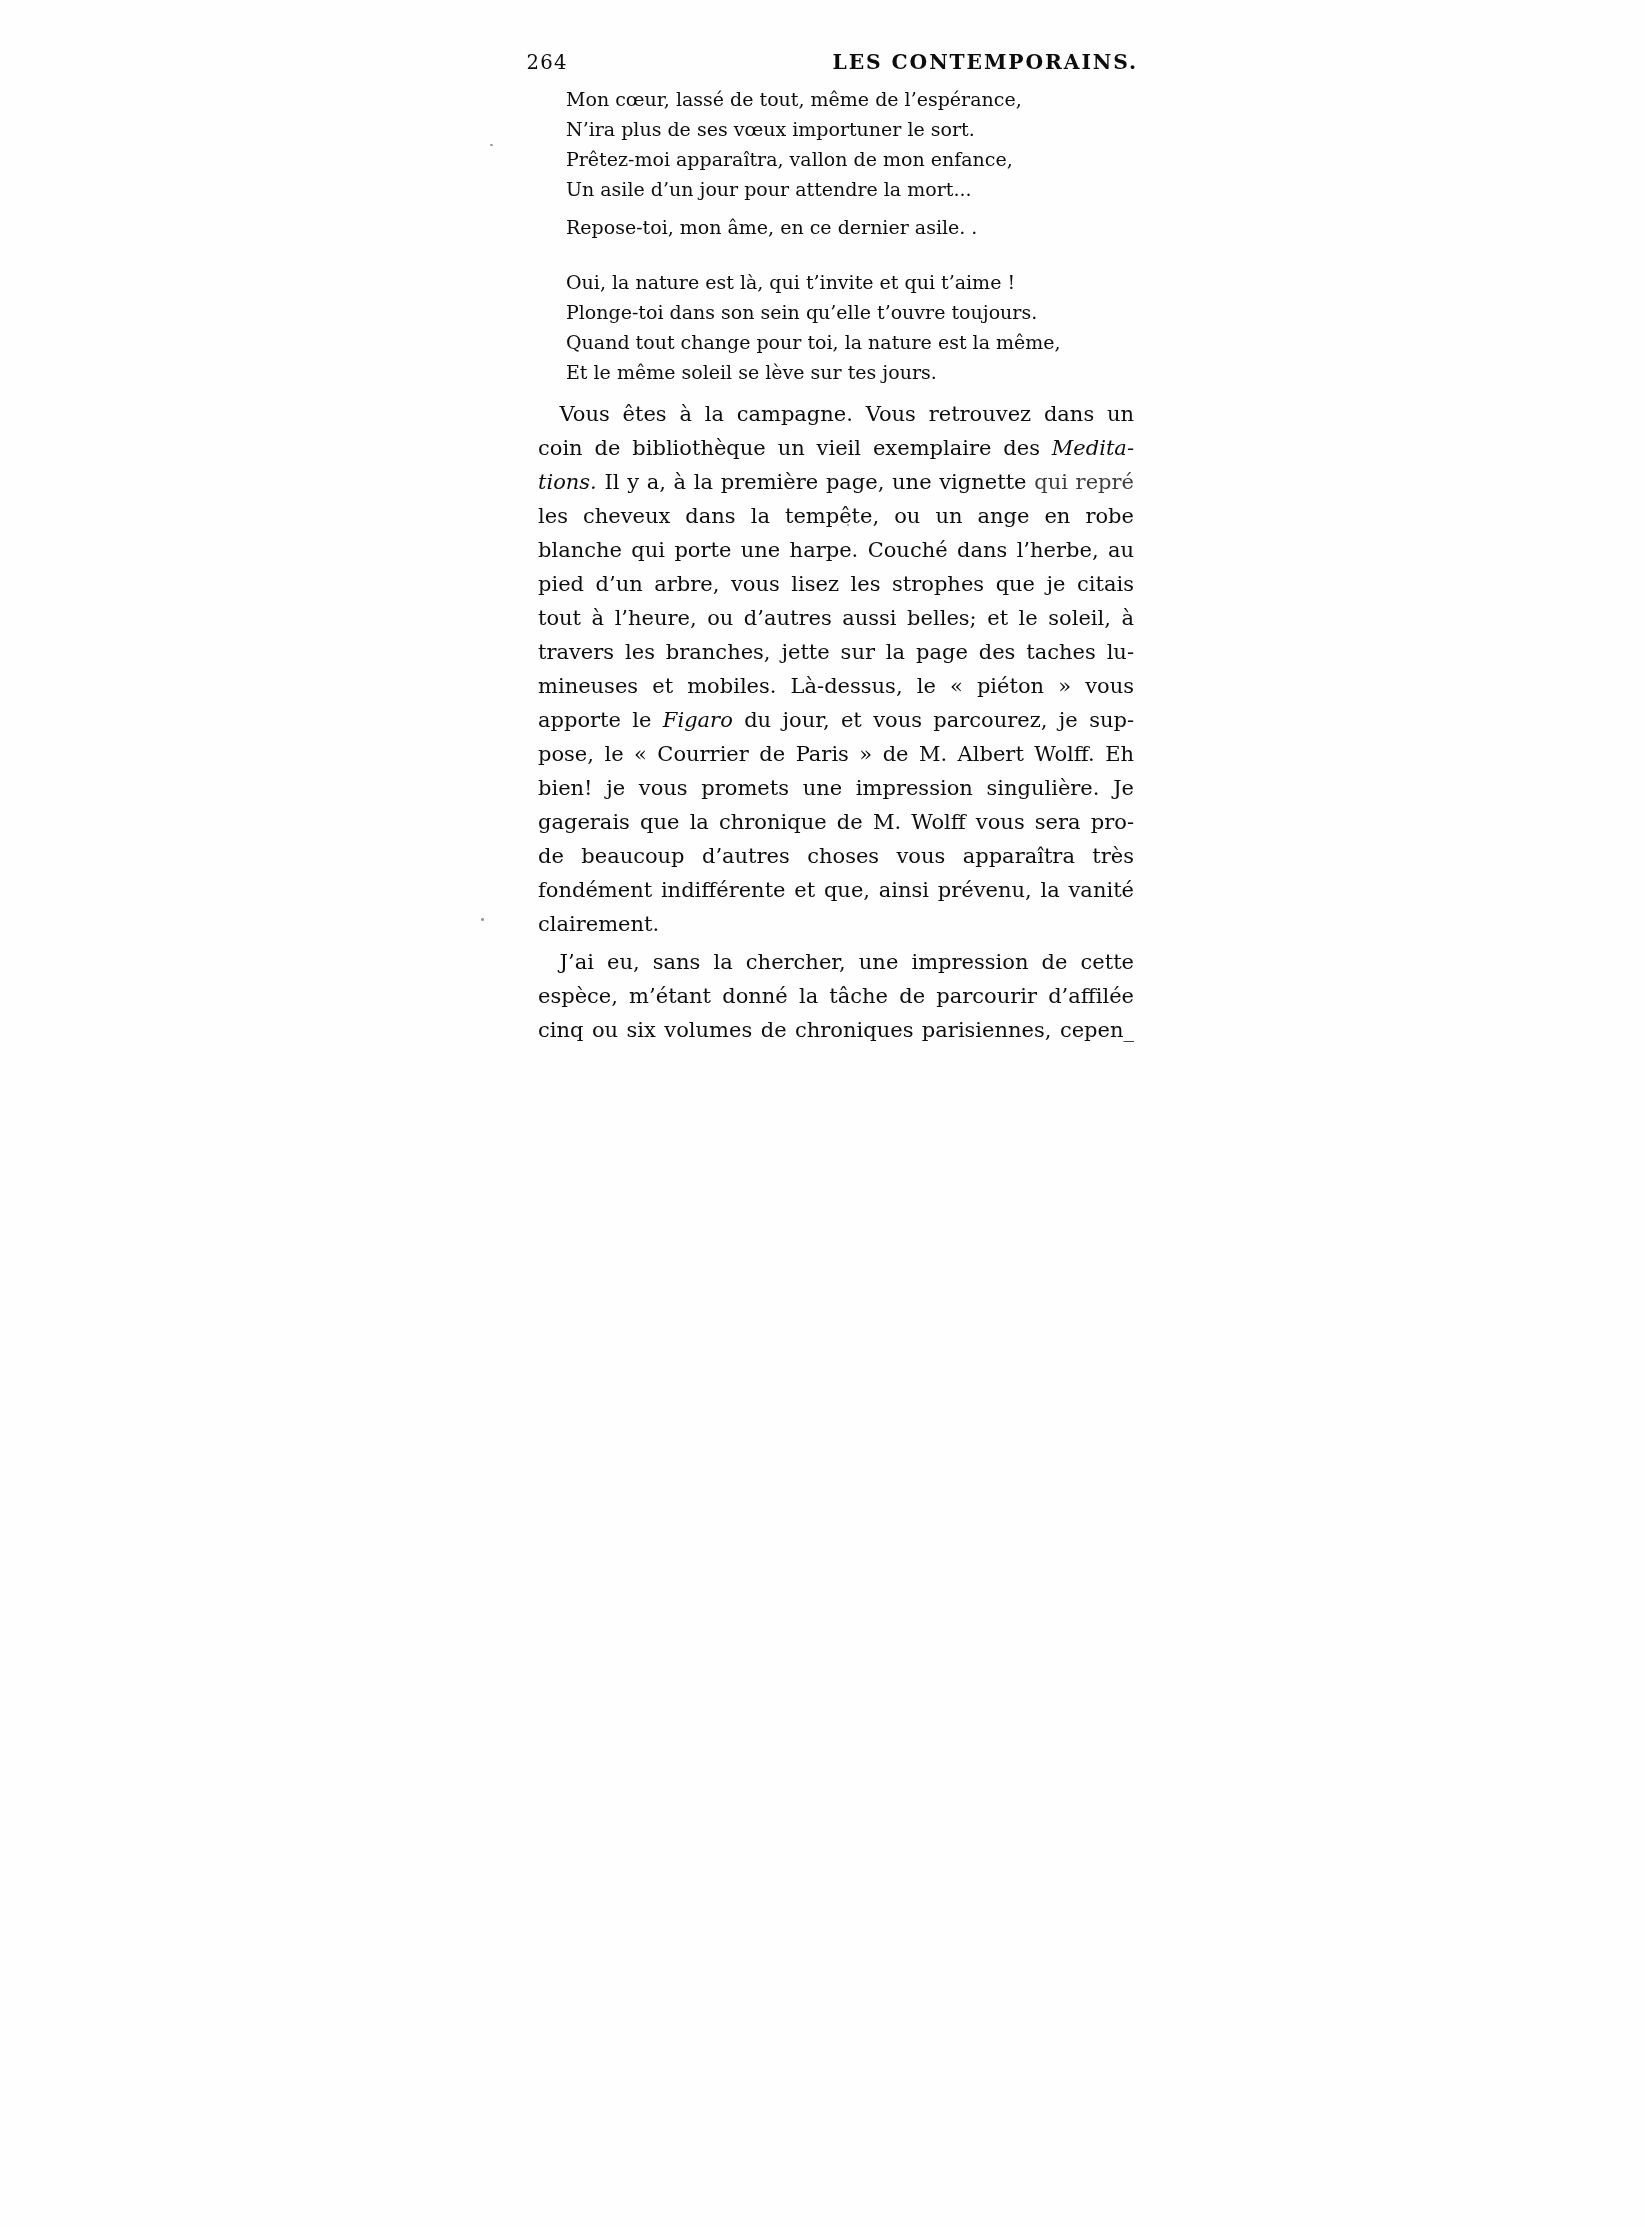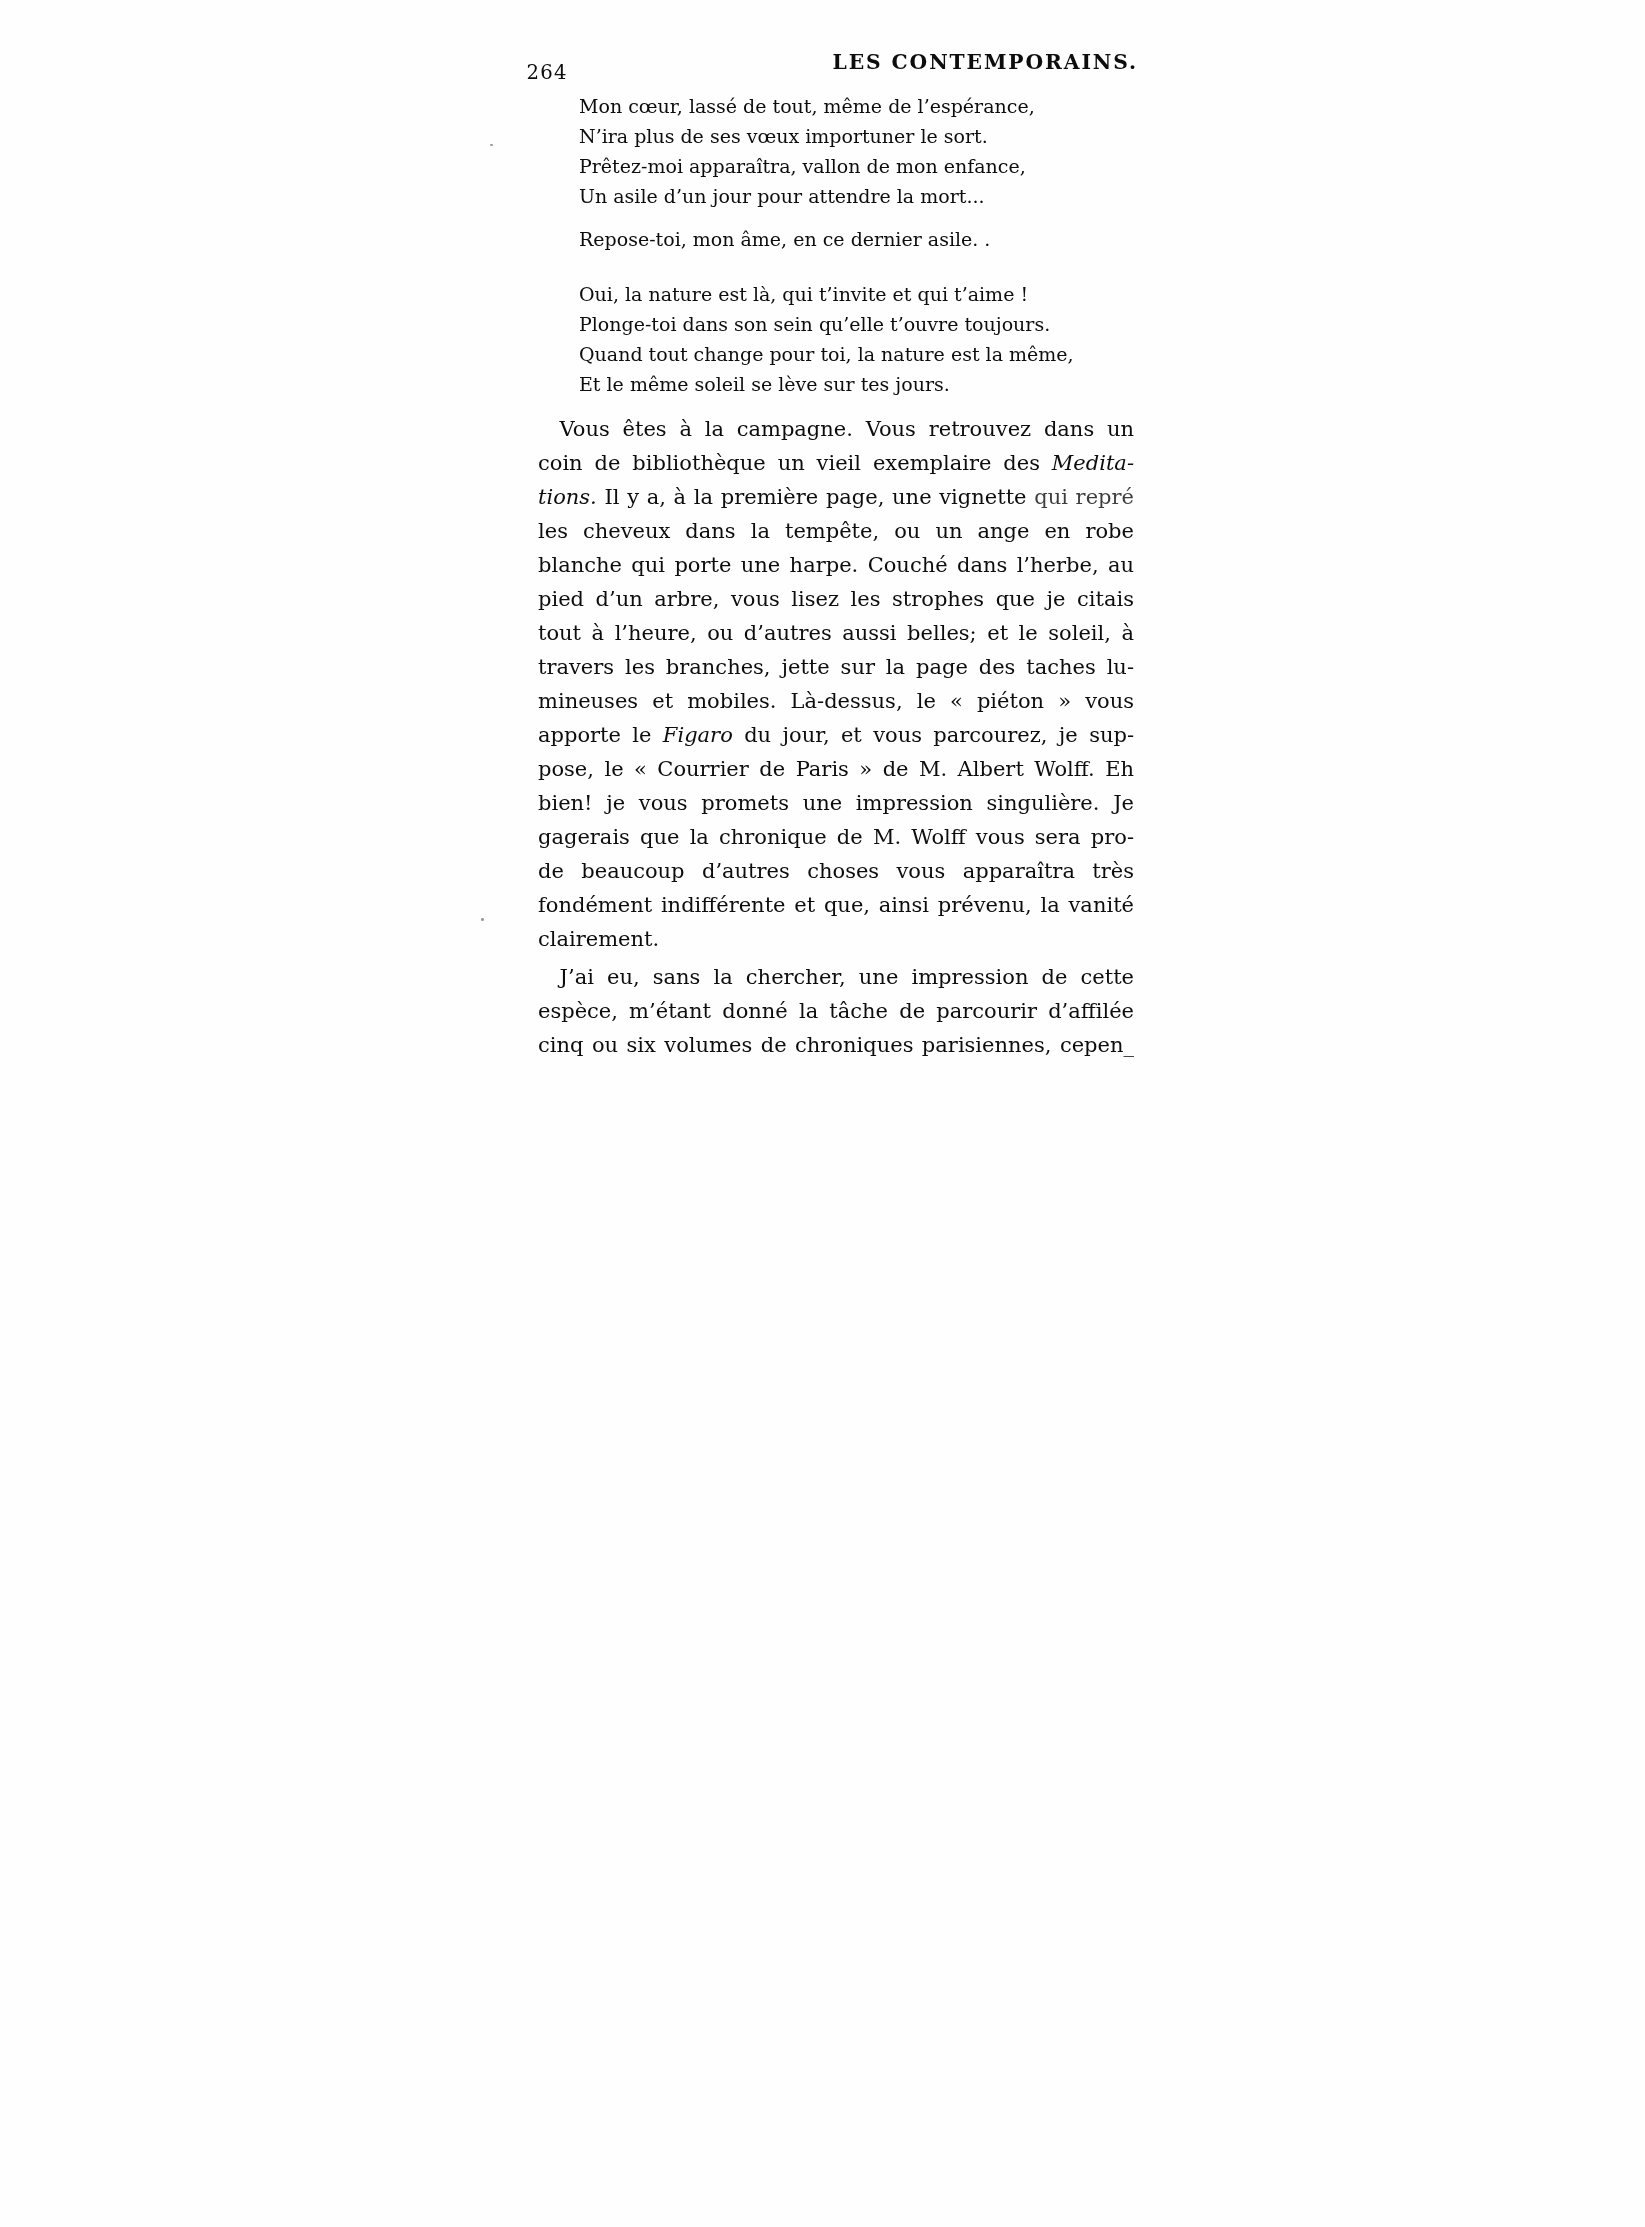--- a/index.html
+++ b/index.html
@@ -25,38 +25,38 @@
   
   .running-header {
     position: relative;
     padding-top: 18px;
     height: 28px;
     margin-bottom: 6.3px;
   }
   .page-number {
     position: absolute;
     left: -7.6px;
-    top: 29px;
+    top: 19px;
     font-size: 19.7px;
     letter-spacing: 1.3px;
   }
   .header-title {
     text-align: right;
     font-size: 20.3px;
     font-weight: bold;
     letter-spacing: 1.9px;
     white-space: nowrap;
   }
   
   .poem {
     margin-left: 32px;
     font-size: 19px;
     line-height: 30px;
   }
-  .stanza { margin: 13px; }
+  .stanza { margin: 0; }
   .stanza-1 { margin-bottom: 7.6px; }
   .stanza-2 { margin-bottom: 25.4px; }
   .verse-line { white-space: nowrap; }
   
   .prose {
     margin-top: 10.2px;
     font-size: 21px;
     line-height: 34px;
   }
   .paragraph { margin: 4px; }

